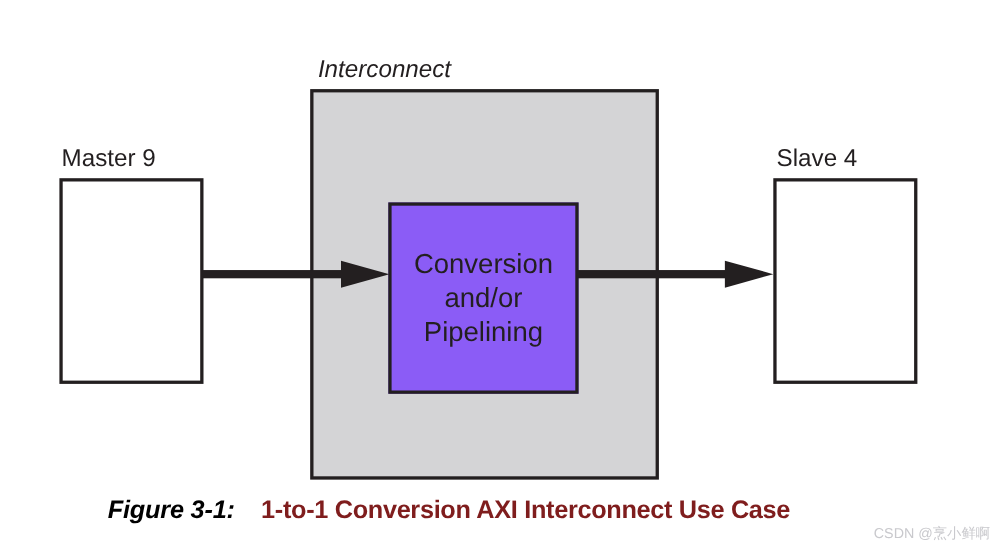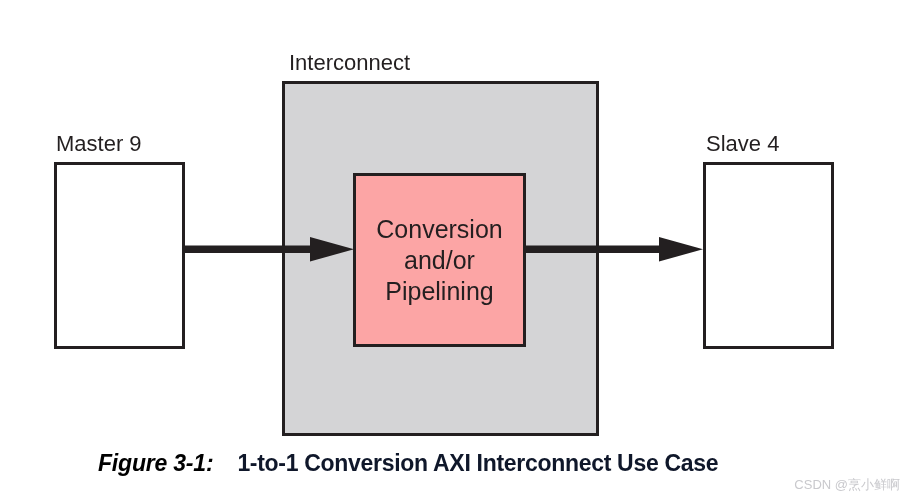--- a/index.html
+++ b/index.html
@@ -38,26 +38,27 @@
   }
 
   
   .interconnect-box {
     background: #d4d4d6;
     border: 3px solid #231f20;
   }
 
   
   .conversion-box {
-    background: #fca5a5;
+    background: #8b5cf6;
     border: 3px solid #231f20;
     display: flex;
     flex-direction: column;
     align-items: center;
     justify-content: center;
+    margin-top: 11px;
   }
   .conversion-line {
     color: #231f20;
     font-size: 25px;
     line-height: 31px;
     font-family: "Liberation Sans", sans-serif;
     white-space: nowrap;
   }
 
   
@@ -94,21 +95,21 @@
     font-style: italic;
     font-weight: bold;
     font-size: 23px;
     color: #000000;
     letter-spacing: -0.2px;
   }
   .caption-title {
     font-family: "Liberation Sans", sans-serif;
     font-weight: bold;
     font-size: 23px;
-    color: #0f172a;
+    color: #7f1d1d;
     margin-left: 24px;
     letter-spacing: -0.3px;
   }
 
   
   #watermark {
     position: absolute;
     right: 12px;
     bottom: 6px;
     color: #c9c9cd;
@@ -120,21 +121,21 @@
 </style>
 </head>
 <body>
 
 <div id="figure-canvas">
 
   <div class="box-label" style="left:56px; top:131px;">Master 9</div>
 
   <div class="node endpoint-box" style="left:54px; top:162px; width:131px; height:187px;"></div>
 
-  <div class="box-label" style="left:289px; top:50px;">Interconnect</div>
+  <div class="box-label" style="left:289px; top:50px;font-style:italic;">Interconnect</div>
 
   <div class="node interconnect-box" style="left:282px; top:81px; width:317px; height:355px;"></div>
 
   <div class="node conversion-box" style="left:353px; top:173px; width:173px; height:174px;">
     <span class="conversion-line">Conversion</span>
     <span class="conversion-line">and/or</span>
     <span class="conversion-line">Pipelining</span>
   </div>
 
   <div class="box-label" style="left:706px; top:131px;">Slave 4</div>

